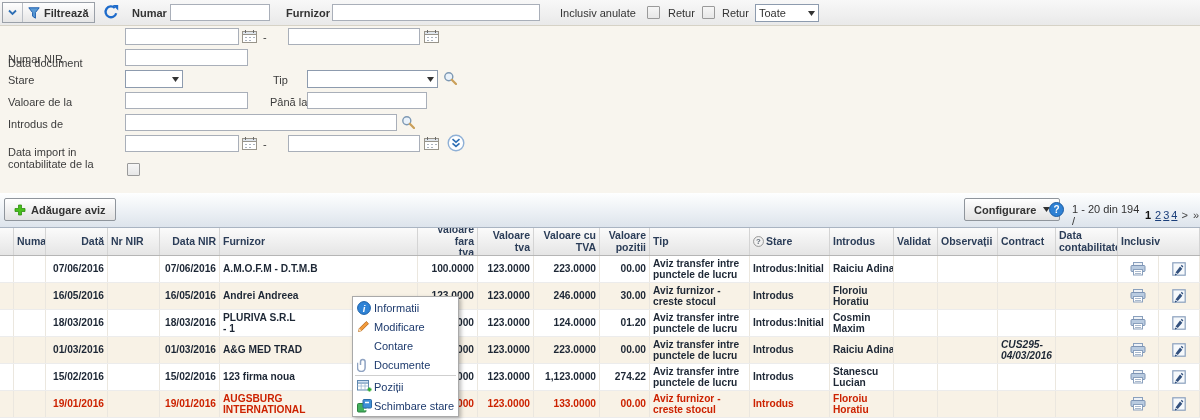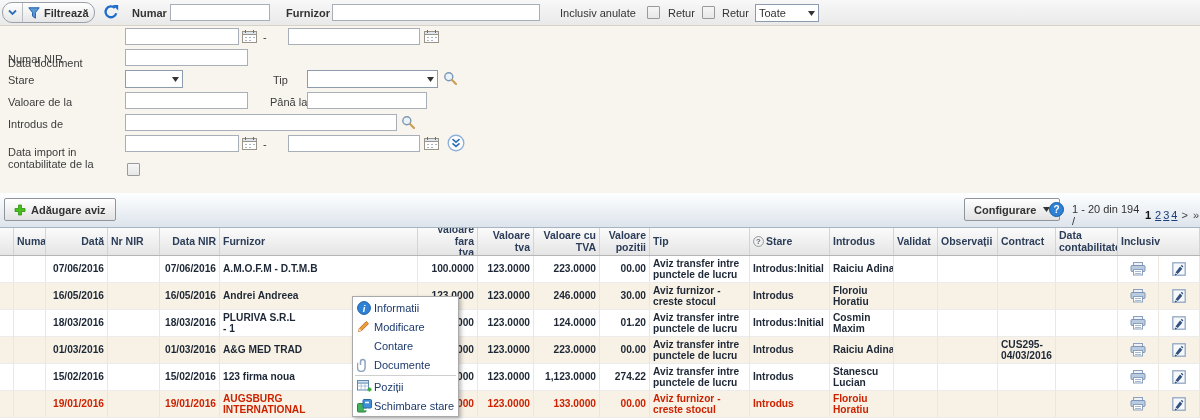--- a/index.html
+++ b/index.html
@@ -3,21 +3,21 @@
 <meta charset="utf-8">
 <style>
   *{box-sizing:border-box;}
   html,body{margin:0;padding:0;}
   body{width:1200px;height:420px;overflow:hidden;font-family:"Liberation Sans",sans-serif;font-size:11px;background:#fff;color:#333;}
   .screen{position:relative;width:1200px;height:420px;}
   .abs{position:absolute;}
 
   
   .topbar{position:absolute;top:0;left:0;width:1200px;height:26px;background:linear-gradient(#f8f8f8,#e9e9e9);border-bottom:1px solid #d6d2c6;}
-  .btngroup{position:absolute;top:2px;left:2px;height:21px;display:flex;border:1px solid #9aa0a8;border-radius:10px;background:linear-gradient(#fefefe,#e6e6e6);}
+  .btngroup{position:absolute;top:2px;left:2px;height:21px;display:flex;border:1px solid #9aa0a8;border-radius:0;background:linear-gradient(#fefefe,#e6e6e6);}
   .btngroup .seg{display:flex;align-items:center;padding:0 5px;}
   .btngroup .seg + .seg{border-left:1px solid #b9bec5;}
   .btn-label{font-weight:bold;color:#333;margin-left:4px;}
   .iconbtn{position:absolute;top:4px;display:flex;align-items:center;justify-content:center;cursor:pointer;}
   .lbl{position:absolute;color:#333;white-space:nowrap;}
   .ti{position:absolute;height:17px;border:1px solid #a9afb9;background:#fff;font-family:"Liberation Sans",sans-serif;font-size:11px;padding:0 3px;}
   .cb{position:absolute;width:13px;height:13px;border:1px solid #9a9a9a;background:linear-gradient(#f6f6f6,#e7e7e7);border-radius:1px;}
   .sel{position:absolute;height:18px;border:1px solid #8d9bae;background:#fff;display:flex;align-items:center;justify-content:space-between;padding:0 3px;}
   .sel .caret{margin-left:4px;}
 
@@ -371,21 +371,21 @@
           <div class="cell r" style="width: 60px;">100.0000</div>
           <div class="cell r" style="width: 56px;">123.0000</div>
           <div class="cell r" style="width: 66px;">223.0000</div>
           <div class="cell r" style="width: 50px;">00.00</div>
           <div class="cell" style="width: 100px;">Aviz transfer intre
 punctele de lucru</div>
           <div class="cell" style="width: 80px;">Introdus</div>
           <div class="cell" style="width: 64px;">Raiciu Adina</div>
           <div class="cell" style="width: 44px;"></div>
           <div class="cell" style="width: 60px;"></div>
-          <div class="cell" style="width: 58px;">CUS295-
+          <div class="cell" style="width: 58px; font-style: italic;">CUS295-
 04/03/2016</div>
           <div class="cell" style="width: 62px;"></div>
           <div class="cell c" style="width: 41px;"><span class="icon"><svg width="16" height="14" viewBox="0 0 16 14">
                 <rect x="3.5" y=".5" width="9" height="3.5" fill="#eef2f7" stroke="#8aa0bd"></rect>
                 <rect x="1" y="3.5" width="14" height="6" rx="1" fill="#b9cbe0" stroke="#7e95b5"></rect>
                 <rect x="3.5" y="7.5" width="9" height="5.5" fill="#fff" stroke="#8aa0bd"></rect>
                 <path d="M5 9.5h6M5 11.5h6" stroke="#a8b8cc"></path>
               </svg></span></div>
           <div class="cell c" style="width: 41px;"><span class="icon"><svg width="14" height="14" viewBox="0 0 14 14">
                 <rect x=".8" y=".8" width="12.4" height="12.4" fill="#f6f9fc" stroke="#8aa0bd" stroke-width="1.2"></rect>

